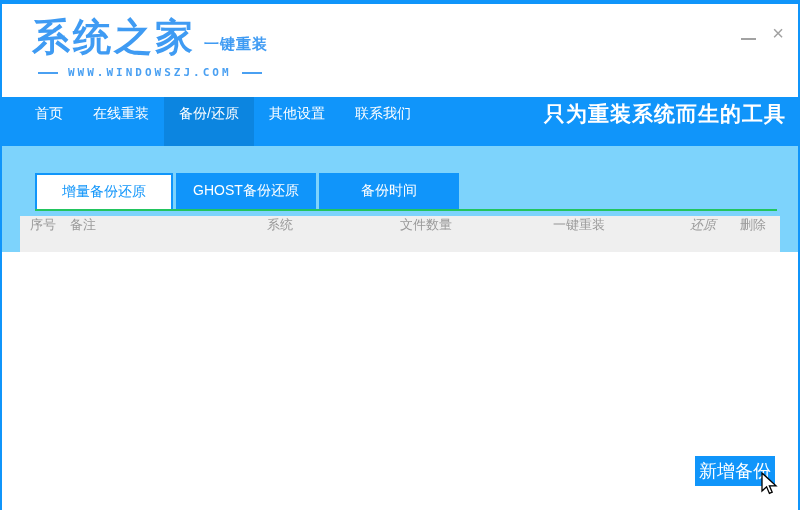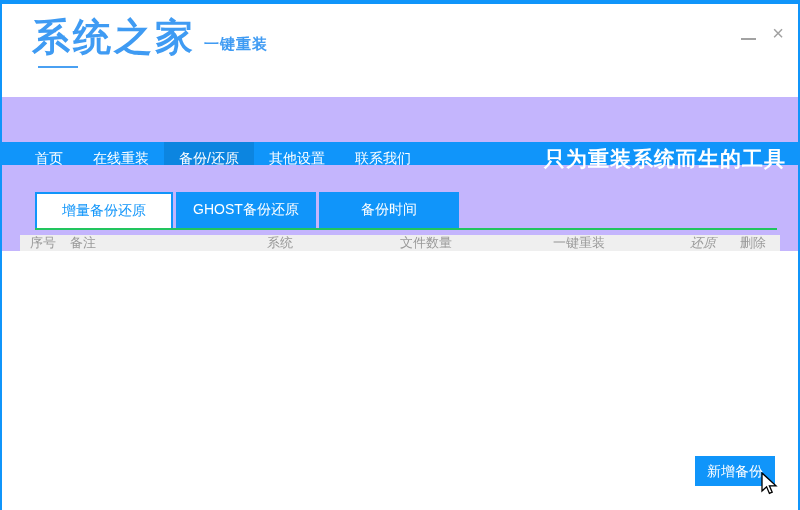--- a/index.html
+++ b/index.html
@@ -2,21 +2,21 @@
 <html><head>
 <meta charset="utf-8">
 <style>
   * { margin: 0; padding: 0; box-sizing: border-box; }
   html, body { width: 800px; height: 510px; overflow: hidden; background: #fff; }
   body { font-family: "Liberation Sans", "DejaVu Sans", sans-serif; }
 
   .window {
     position: relative;
     width: 800px; height: 510px;
-    background: #c4b5fd;
+    background: #7dd3fc;
     border-style: solid;
     border-color: #1095fa;
     border-width: 4px 2px 5px 2px;
   }
 
   
   .header {
     position: relative;
     height: 93px;
     background: #ffffff;
@@ -82,26 +82,25 @@
   .btn-close {
     font-size: 20px;
     line-height: 18px;
     color: #a2a2a2;
     cursor: pointer;
     font-weight: normal;
   }
 
   
   .navbar {
-    height: 23px;
+    height: 49px;
     background: #1095fa;
     display: flex;
     align-items: stretch;
     padding-left: 18px;
-    margin-top: 45px;
   }
   .nav-item {
     color: #ffffff;
     font-size: 14px;
     line-height: 33px;
     padding: 0 15px;
     cursor: pointer;
     white-space: nowrap;
   }
   .nav-item.active {
@@ -148,24 +147,24 @@
     margin-bottom: -2px;
     line-height: 32px;
     position: relative;
     z-index: 2;
   }
 
   
   .table-header {
     margin-left: 18px;
     width: 760px;
-    height: 16px;
+    height: 36px;
     background: #efefef;
     display: flex;
-    align-items: center;
+    align-items: flex-start;
     color: #999999;
     font-size: 13px;
   }
   .th { white-space: nowrap; }
   .th-index   { width: 50px;  padding-left: 10px; }
   .th-note    { width: 197px; }
   .th-system  { width: 133px; }
   .th-count   { width: 153px; }
   .th-time    { width: 137px; }
   .th-restore { width: 50px; font-style: italic;  }
@@ -176,21 +175,21 @@
     background: #ffffff;
   }
 
   
   .new-backup-btn {
     position: absolute;
     right: 23px; bottom: 19px;
     width: 80px; height: 30px;
     background: #1095fa;
     color: #ffffff;
-    font-size: 14px;
+    font-size: 18px;
     line-height: 30px;
     text-align: center;
     cursor: pointer;
     border: none;
   }
   .cursor {
     position: absolute;
     left: 758px; top: 468px;
     z-index: 10;
     pointer-events: none;
@@ -201,20 +200,21 @@
 
 <div class="window">
 
   <div class="header">
     <div class="logo-row">
       <span class="logo-text">系统之家</span>
       <span class="logo-subtitle">一键重装</span>
     </div>
     <div class="site-row">
       <span class="site-dash"></span>
+      <span class="site-url">WWW.WINDOWSZJ.COM</span>
       <span class="site-dash"></span>
     </div>
     <div class="win-controls">
       <span class="btn-min"></span>
       <span class="btn-close">×</span>
     </div>
   </div>
 
   <div class="navbar">
     <span class="nav-item">首页</span>

